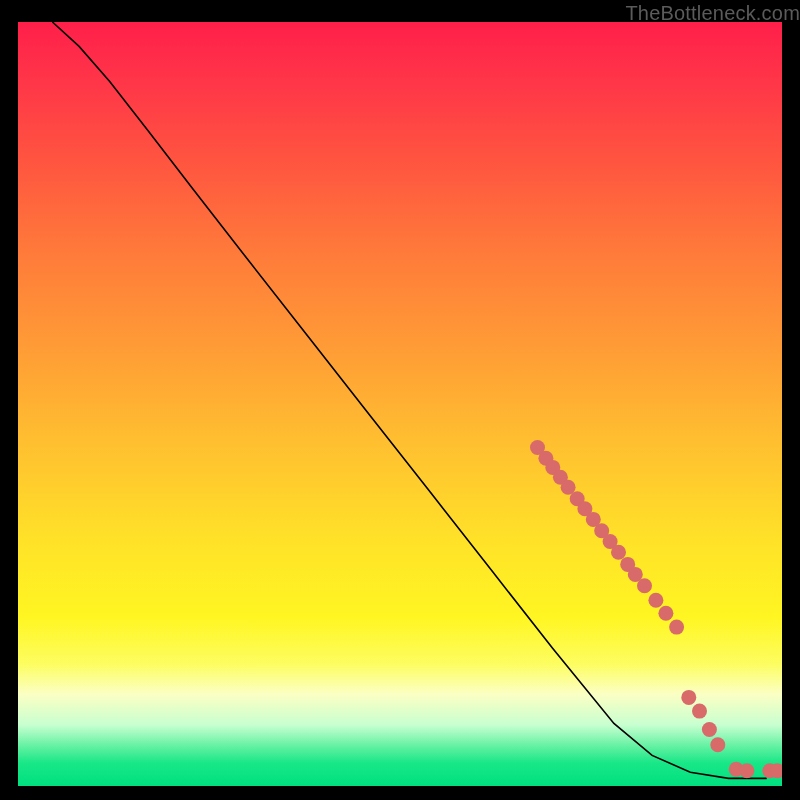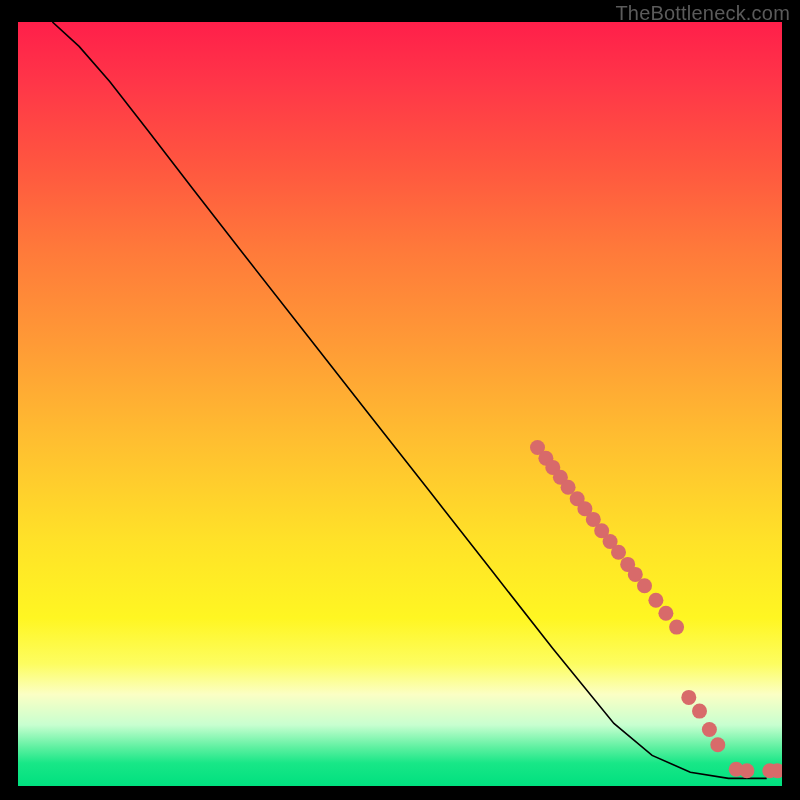--- a/index.html
+++ b/index.html
@@ -13,21 +13,21 @@
   }
   .frame {
     position: relative;
     width: 800px;
     height: 800px;
     background: #000;
   }
   .watermark {
     position: absolute;
     top: 2px;
-    right: 10px;
+    right: 0;
     color: #5b5b5b;
     font-size: 20px;
     font-weight: 500;
     letter-spacing: 0.2px;
     z-index: 20;
   }
   .plot {
     position: absolute;
     left: 18px;
     top: 22px;

